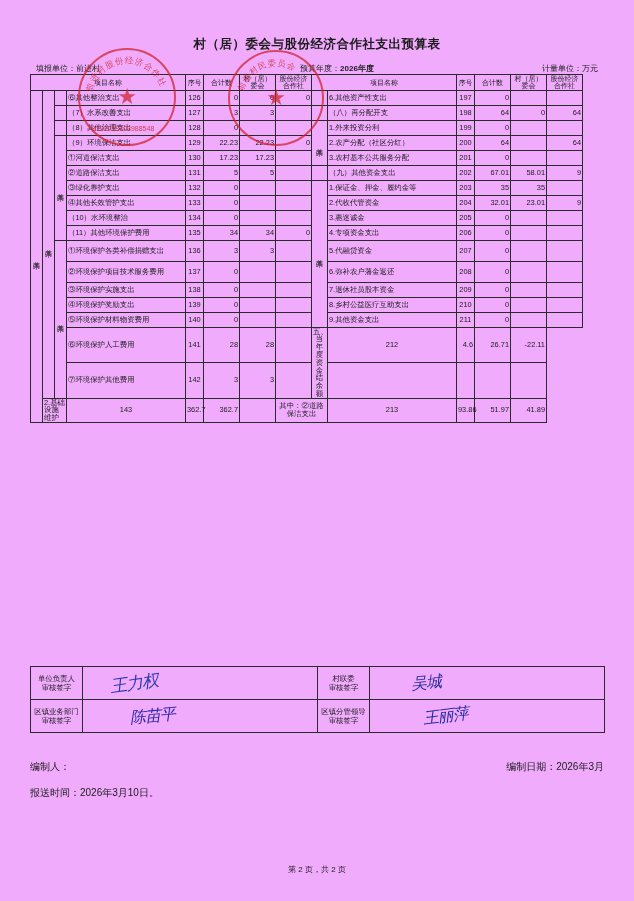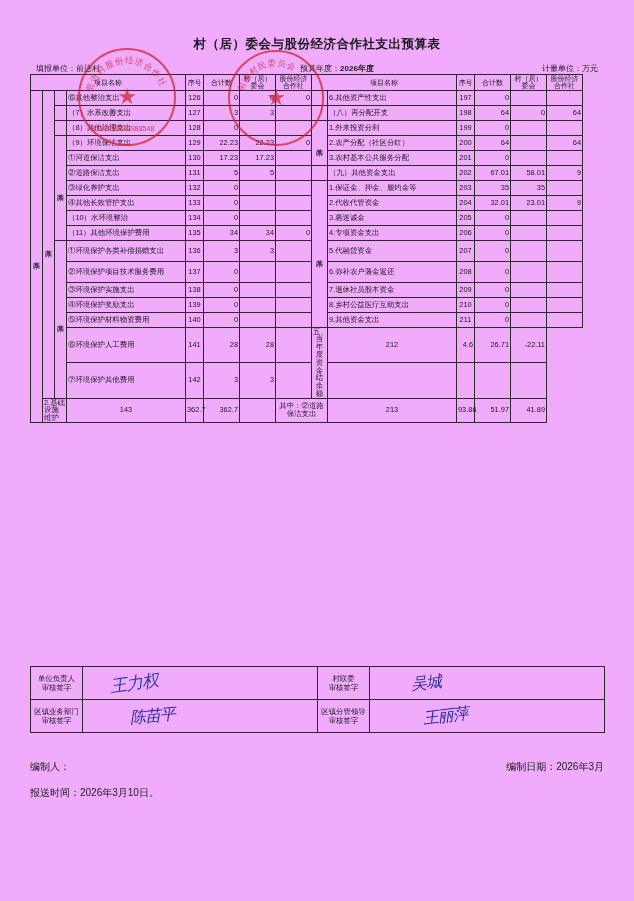--- a/index.html
+++ b/index.html
@@ -511,20 +511,21 @@
   </div>
 
   <div class="footer-lines">
     <div class="r1">
       <div>编制人：</div>
       <div>编制日期：2026年3月</div>
     </div>
     <div class="r2">报送时间：2026年3月10日。</div>
   </div>
 
+  <div class="pagefoot">第 2 页，共 2 页</div>
 
   <div class="seal" style="left:78px; top:48px; width:94px; height:94px;">
     <svg class="arc" viewBox="0 0 100 100">
       <path id="arcpath" d="M 12,52 A 38,38 0 0 1 88,52" fill="none"></path>
       <text><textPath href="#arcpath" startOffset="6%">前进村股份经济合作社</textPath></text>
     </svg>
     <span class="star">★</span>
   </div>
   <div class="red-num" style="left:92px; top:125px;">9132058303988548</div>
 

